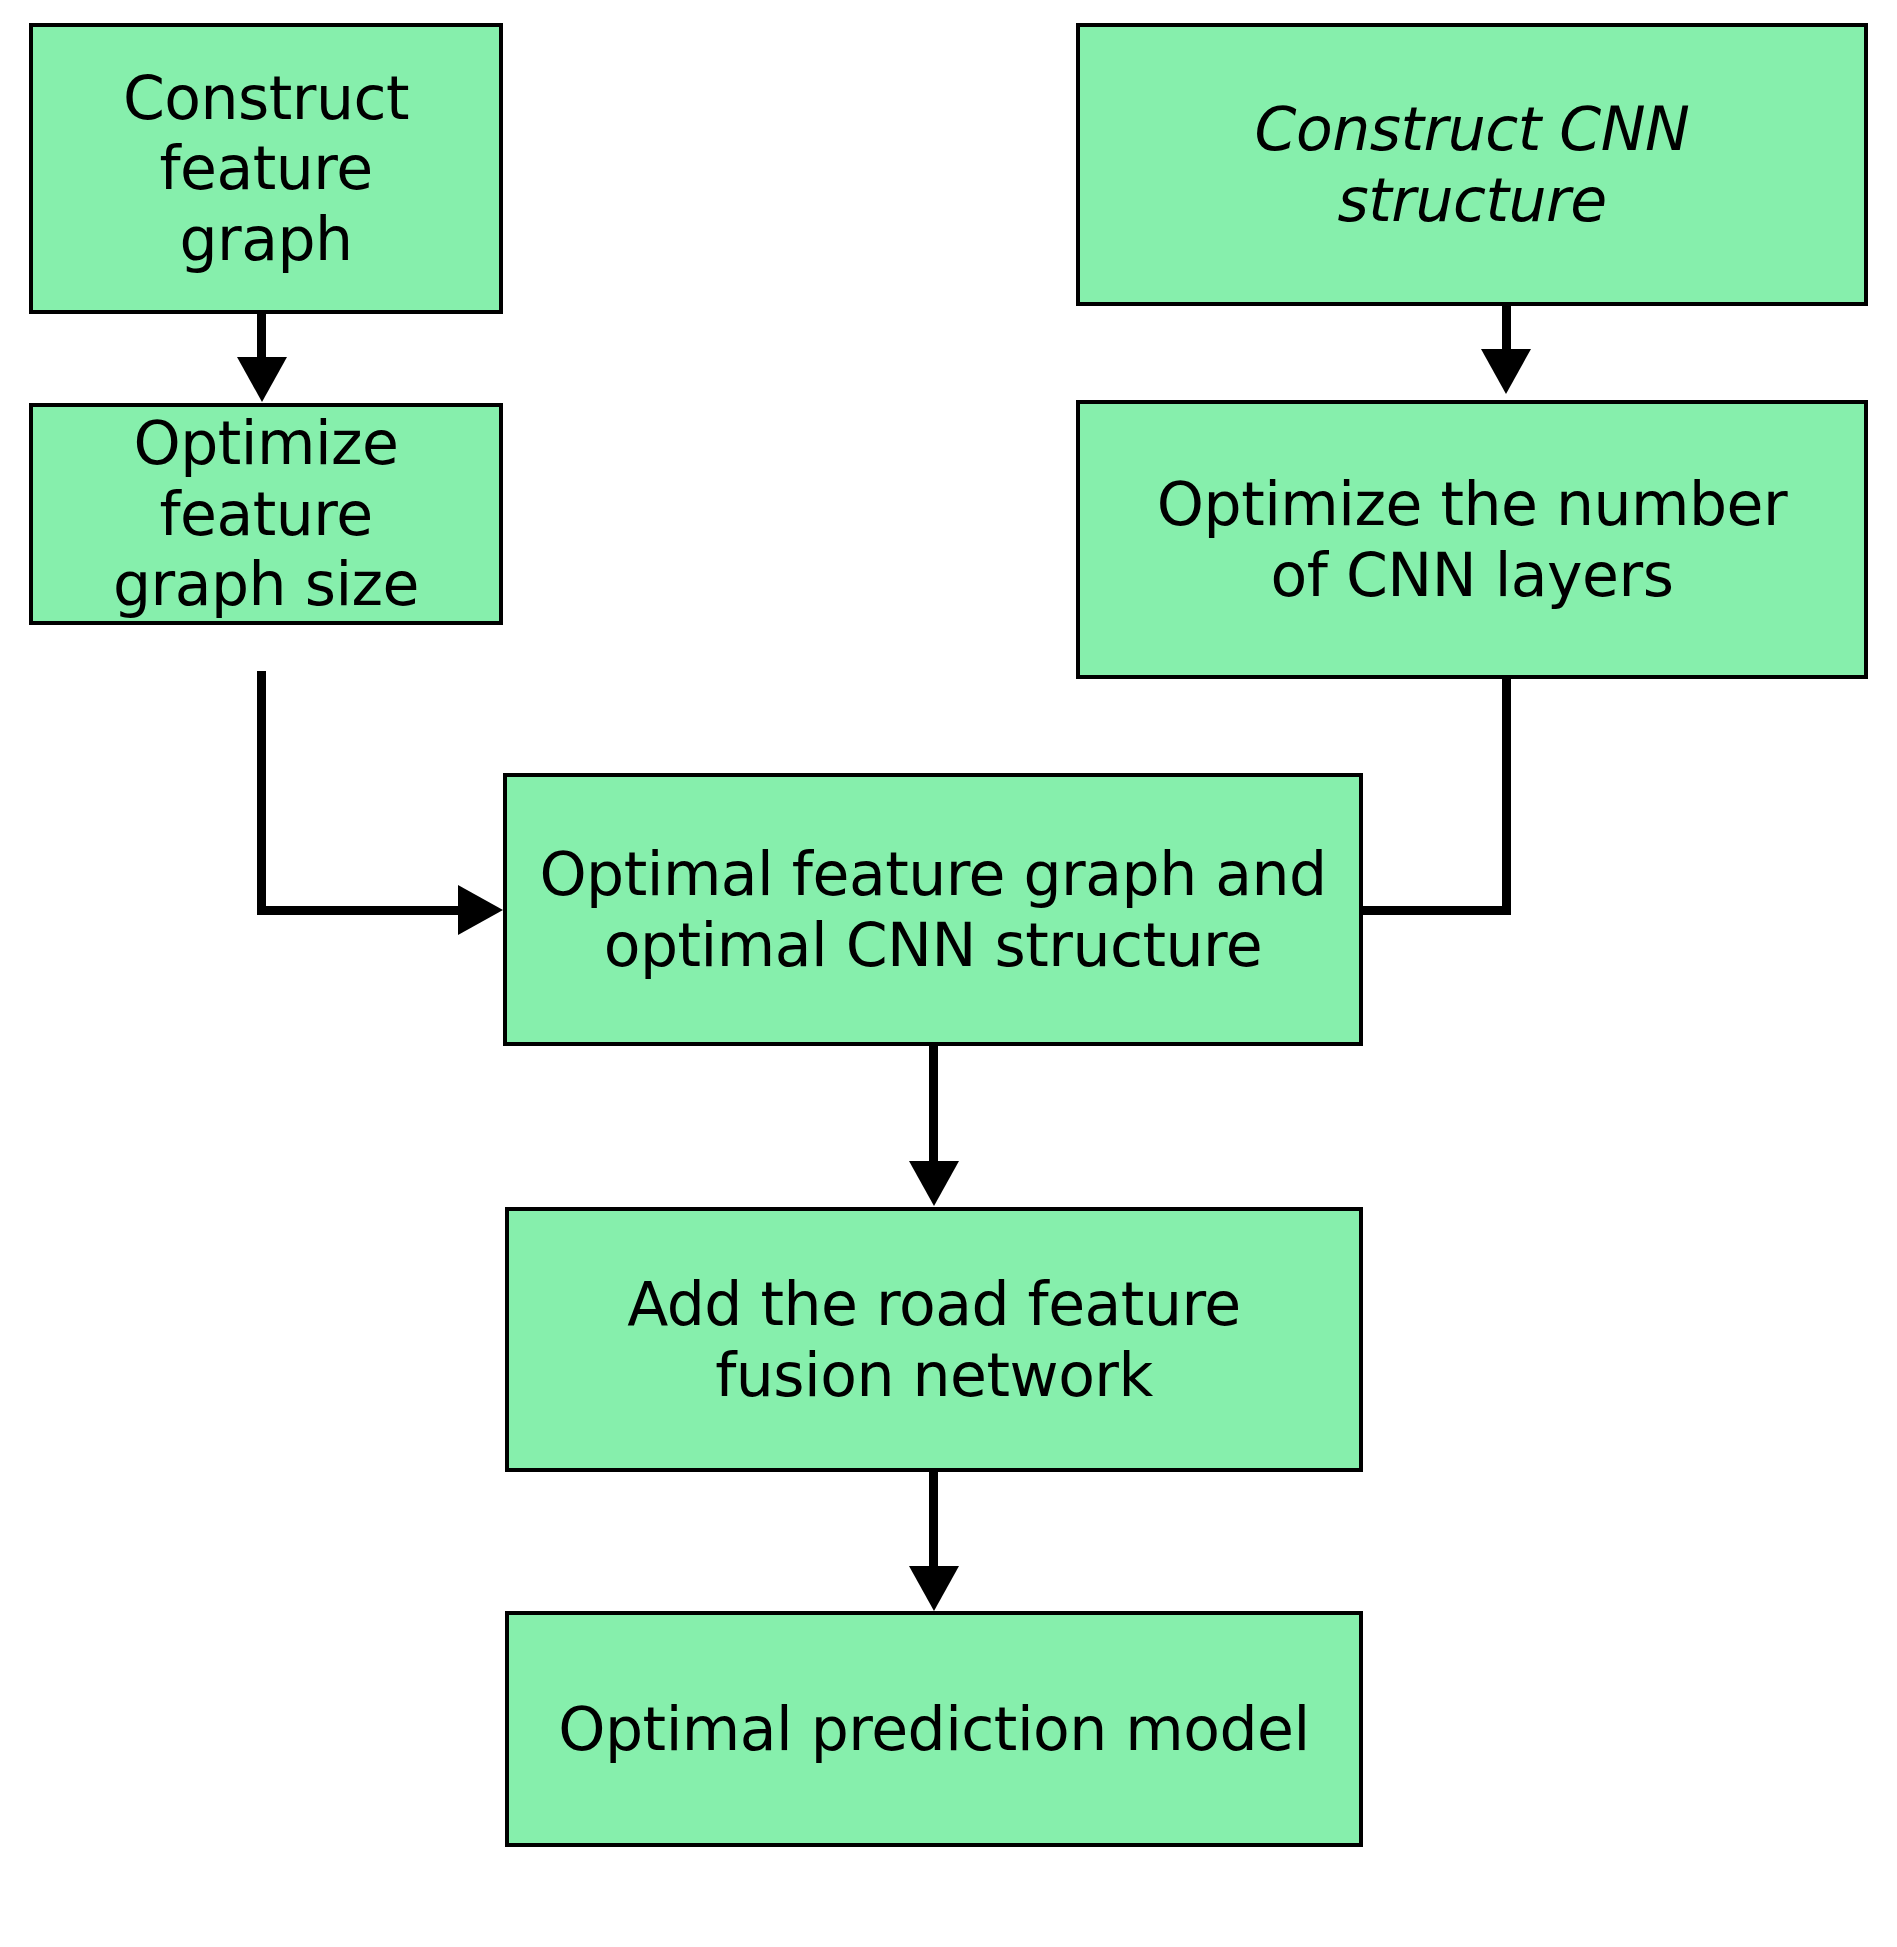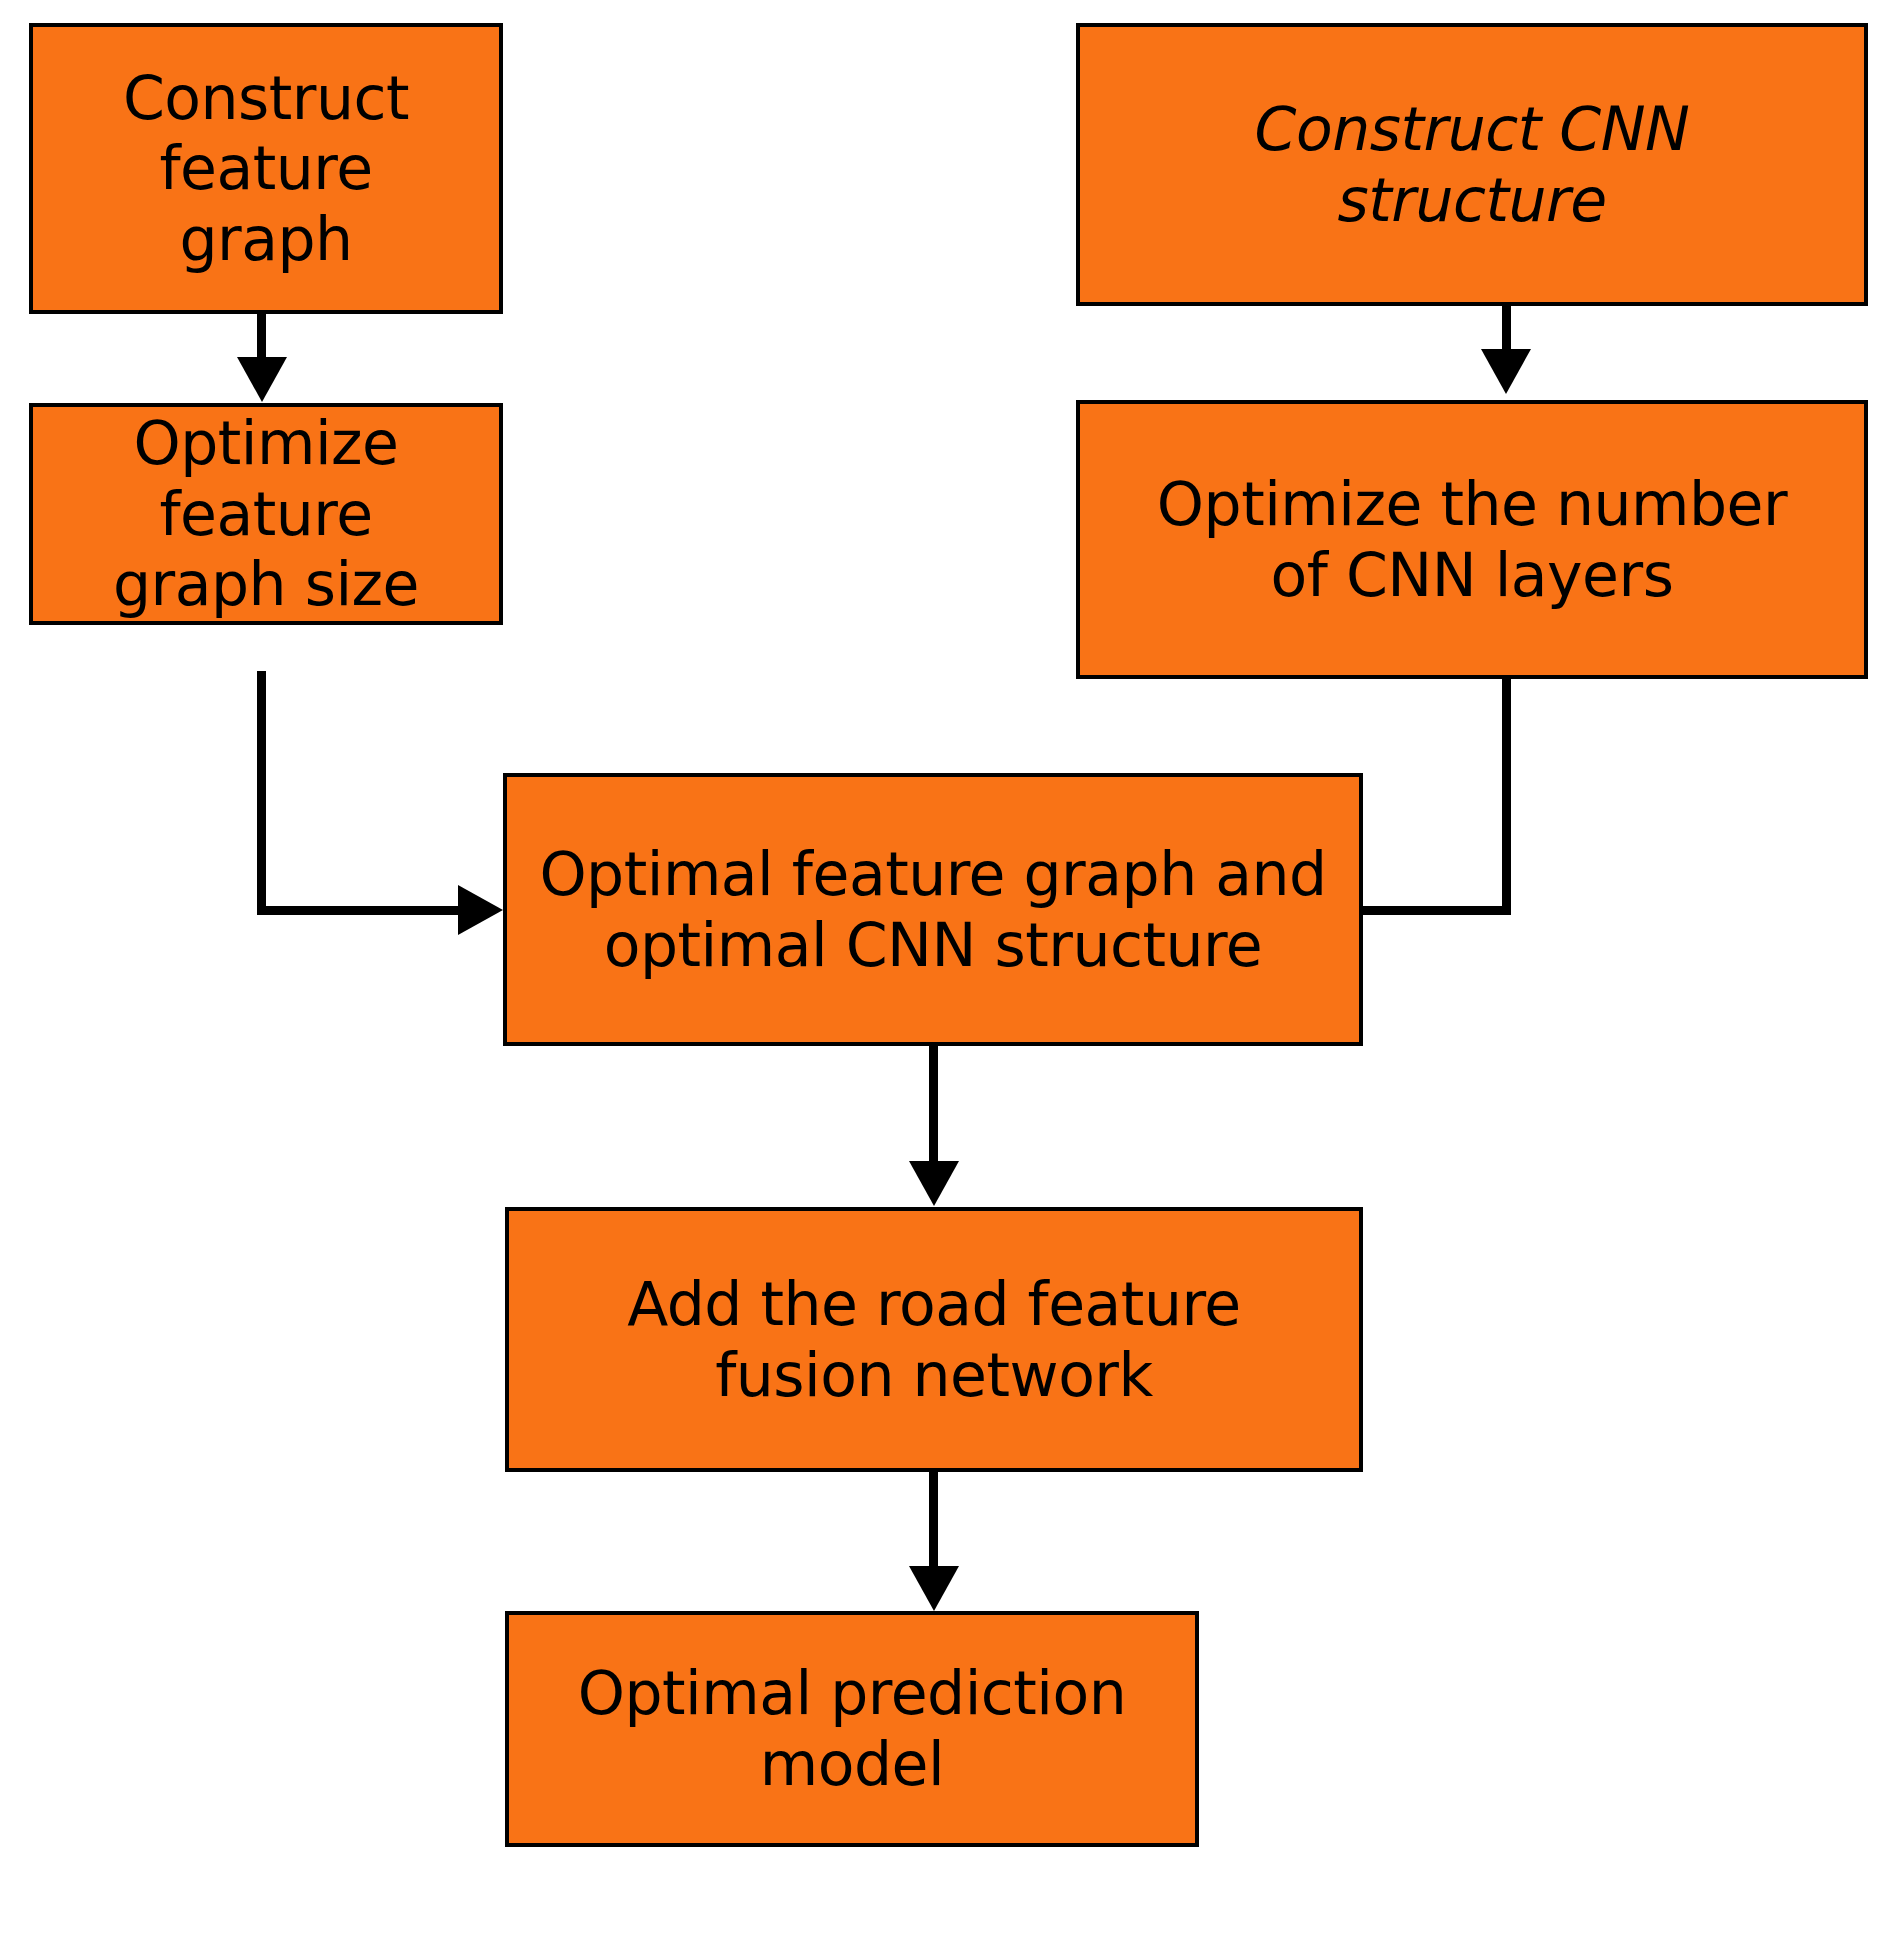--- a/index.html
+++ b/index.html
@@ -12,21 +12,21 @@
     width: 1898px;
     height: 1948px;
     background: #ffffff;
     overflow: hidden;
     font-family: "DejaVu Sans", sans-serif;
   }
   .node {
     position: absolute;
     box-sizing: border-box;
     border: 4.9px solid #000000;
-    background: #f97316;
+    background: #86efac;
     display: flex;
     align-items: center;
     justify-content: center;
     text-align: center;
     z-index: 2;
   }
   .node .label {
     display: block;
     color: #000000;
     font-size: 60px;
@@ -36,21 +36,21 @@
     letter-spacing: -0.5px;
     padding: 0 17.6px;
   }
   
   #box-construct-feature-graph { left: 29px;   top: 23.4px;   width: 474px;  height: 291px; }
   #box-optimize-feature-graph-size { left: 29px; top: 403px; width: 474px; height: 222px; }
   #box-construct-cnn-structure { left: 1076px; top: 23.4px;   width: 792px;  height: 283px; font-style: italic; }
   #box-optimize-cnn-layers     { left: 1076px; top: 400px;  width: 792px;  height: 279px; }
   #box-optimal-feature-graph-and-cnn { left: 503px; top: 773px; width: 860px; height: 273px; }
   #box-add-road-feature-fusion-network { left: 505px; top: 1207px; width: 858px; height: 265px; }
-  #box-optimal-prediction-model { left: 505px; top: 1611px; width: 694px; height: 236px; }
+  #box-optimal-prediction-model { left: 505px; top: 1611px; width: 858px; height: 236px; }
 
   
   .edge {
     position: absolute;
     background: #000000;
     z-index: 1;
   }
   .vline { width: 8.8px; }
   .hline { height: 8.8px; }
   .arrow-down, .arrow-left, .arrow-right {

